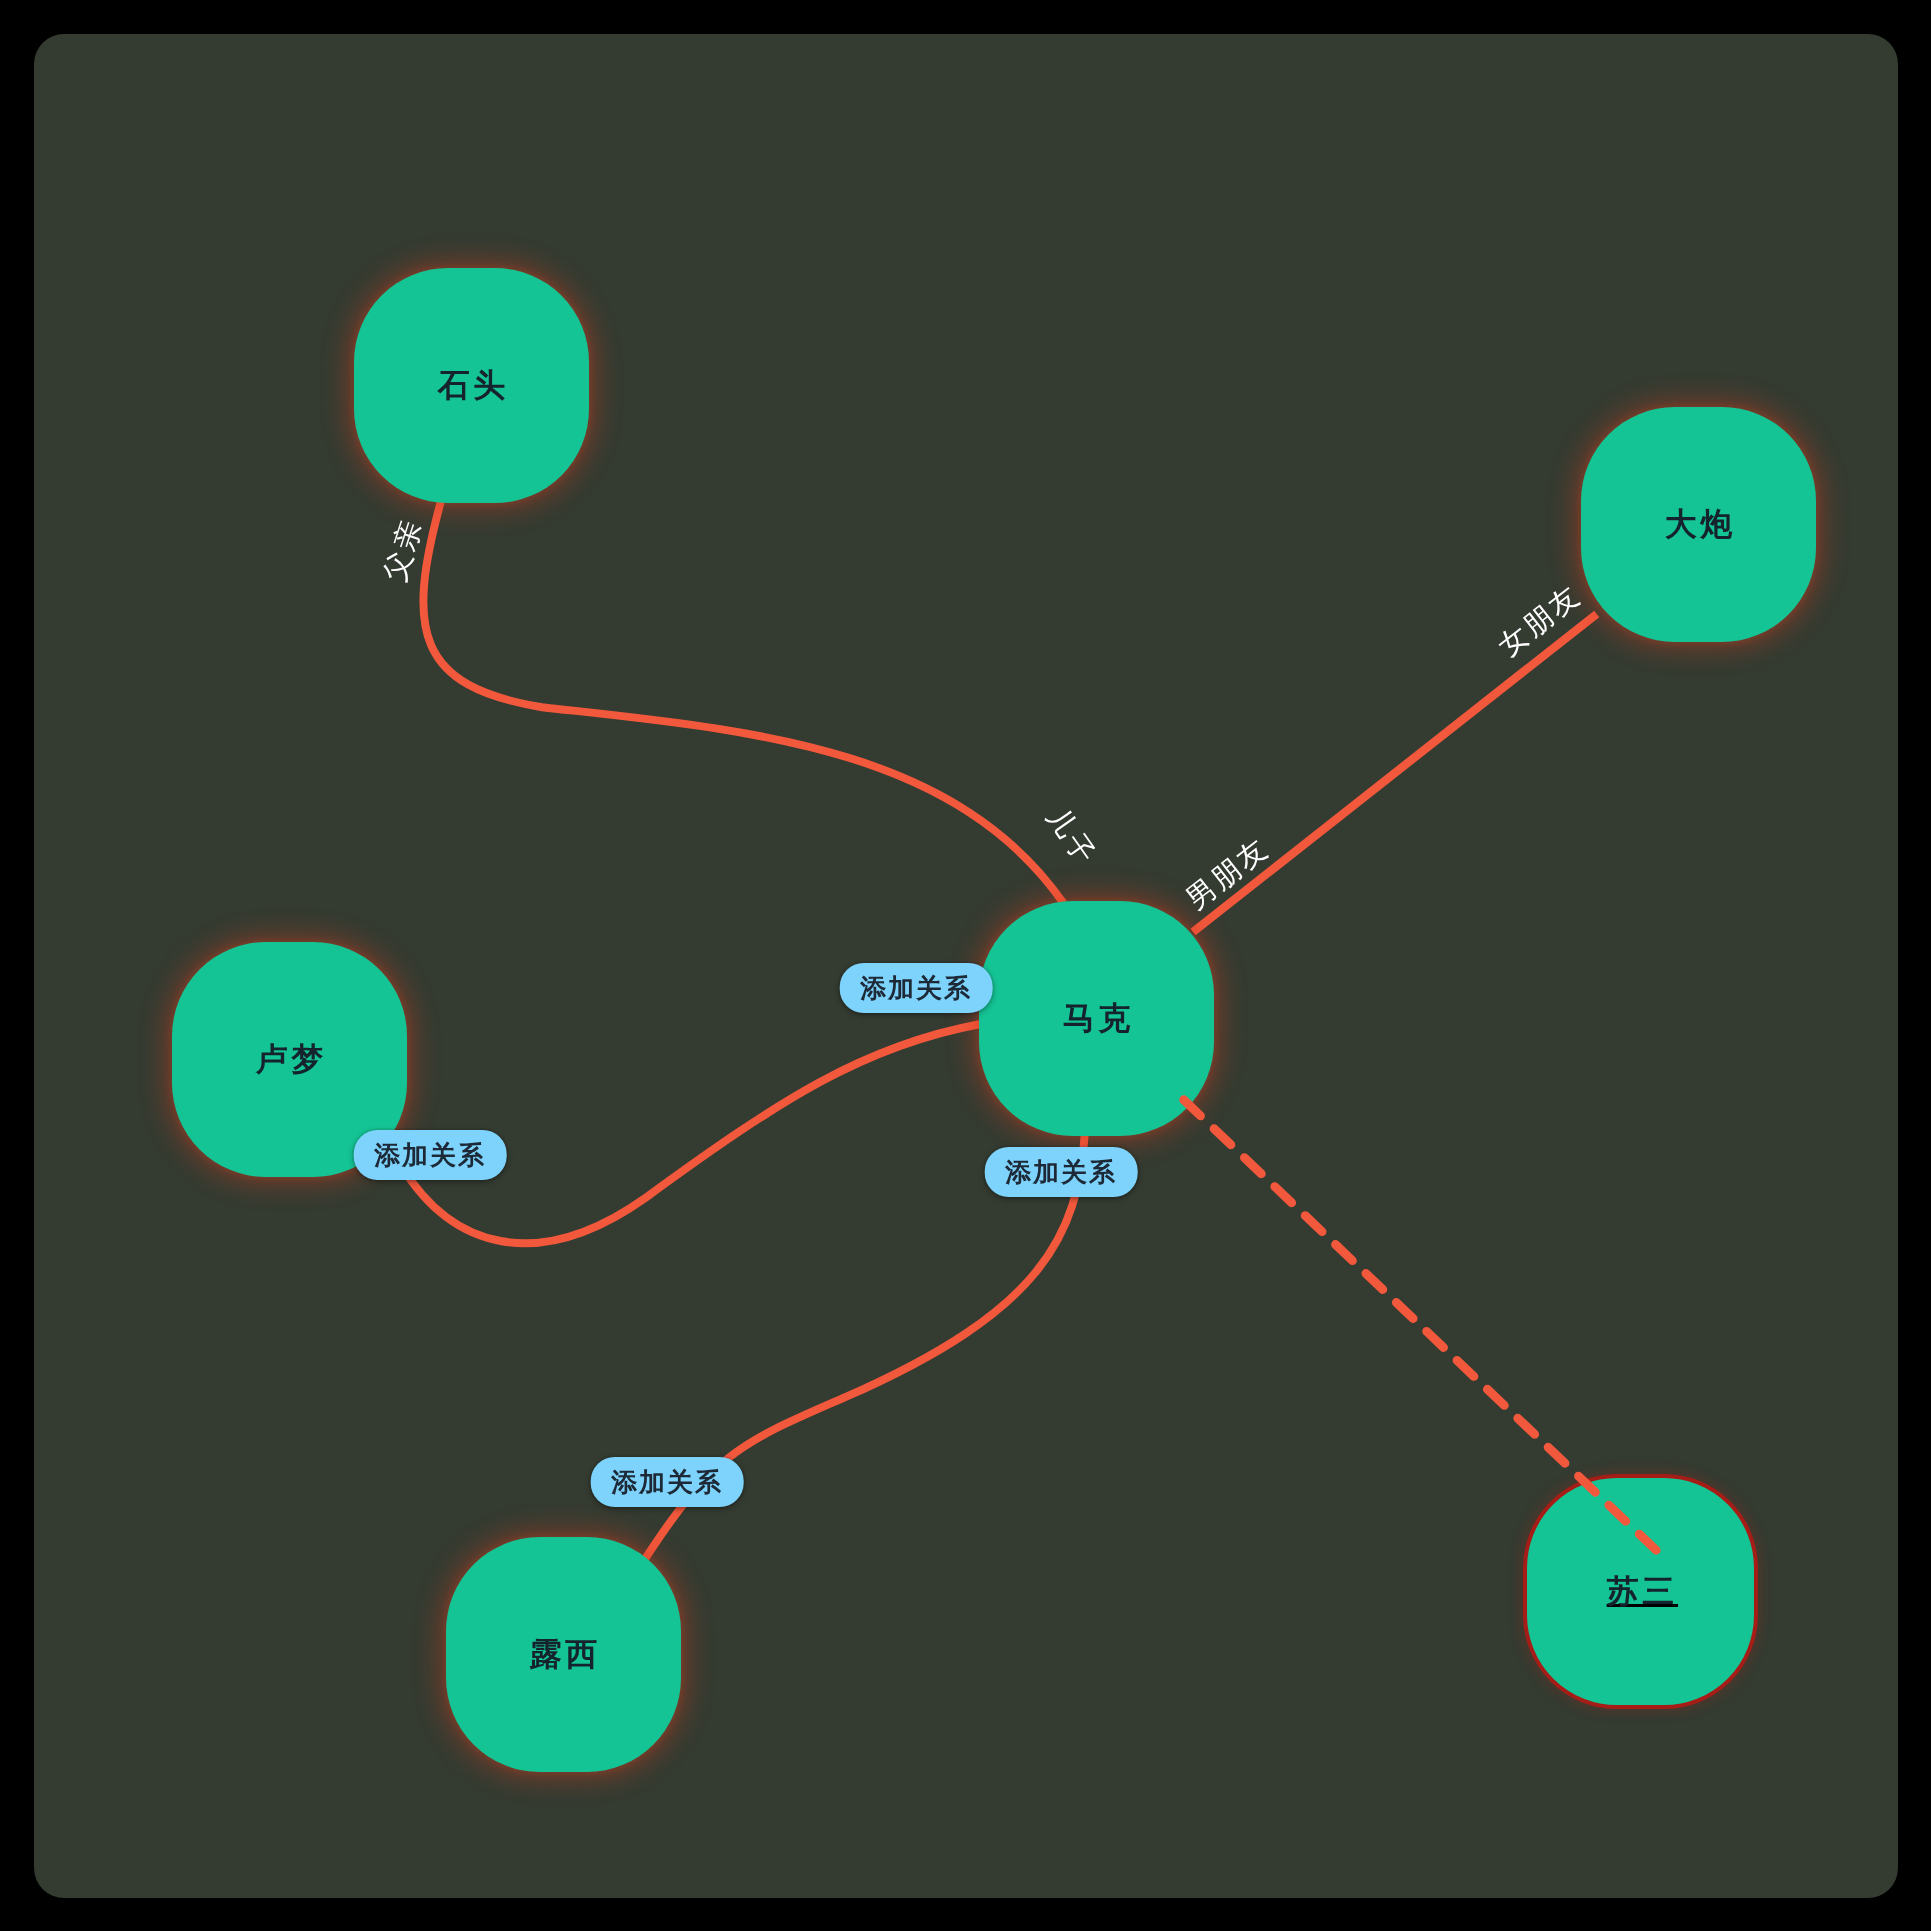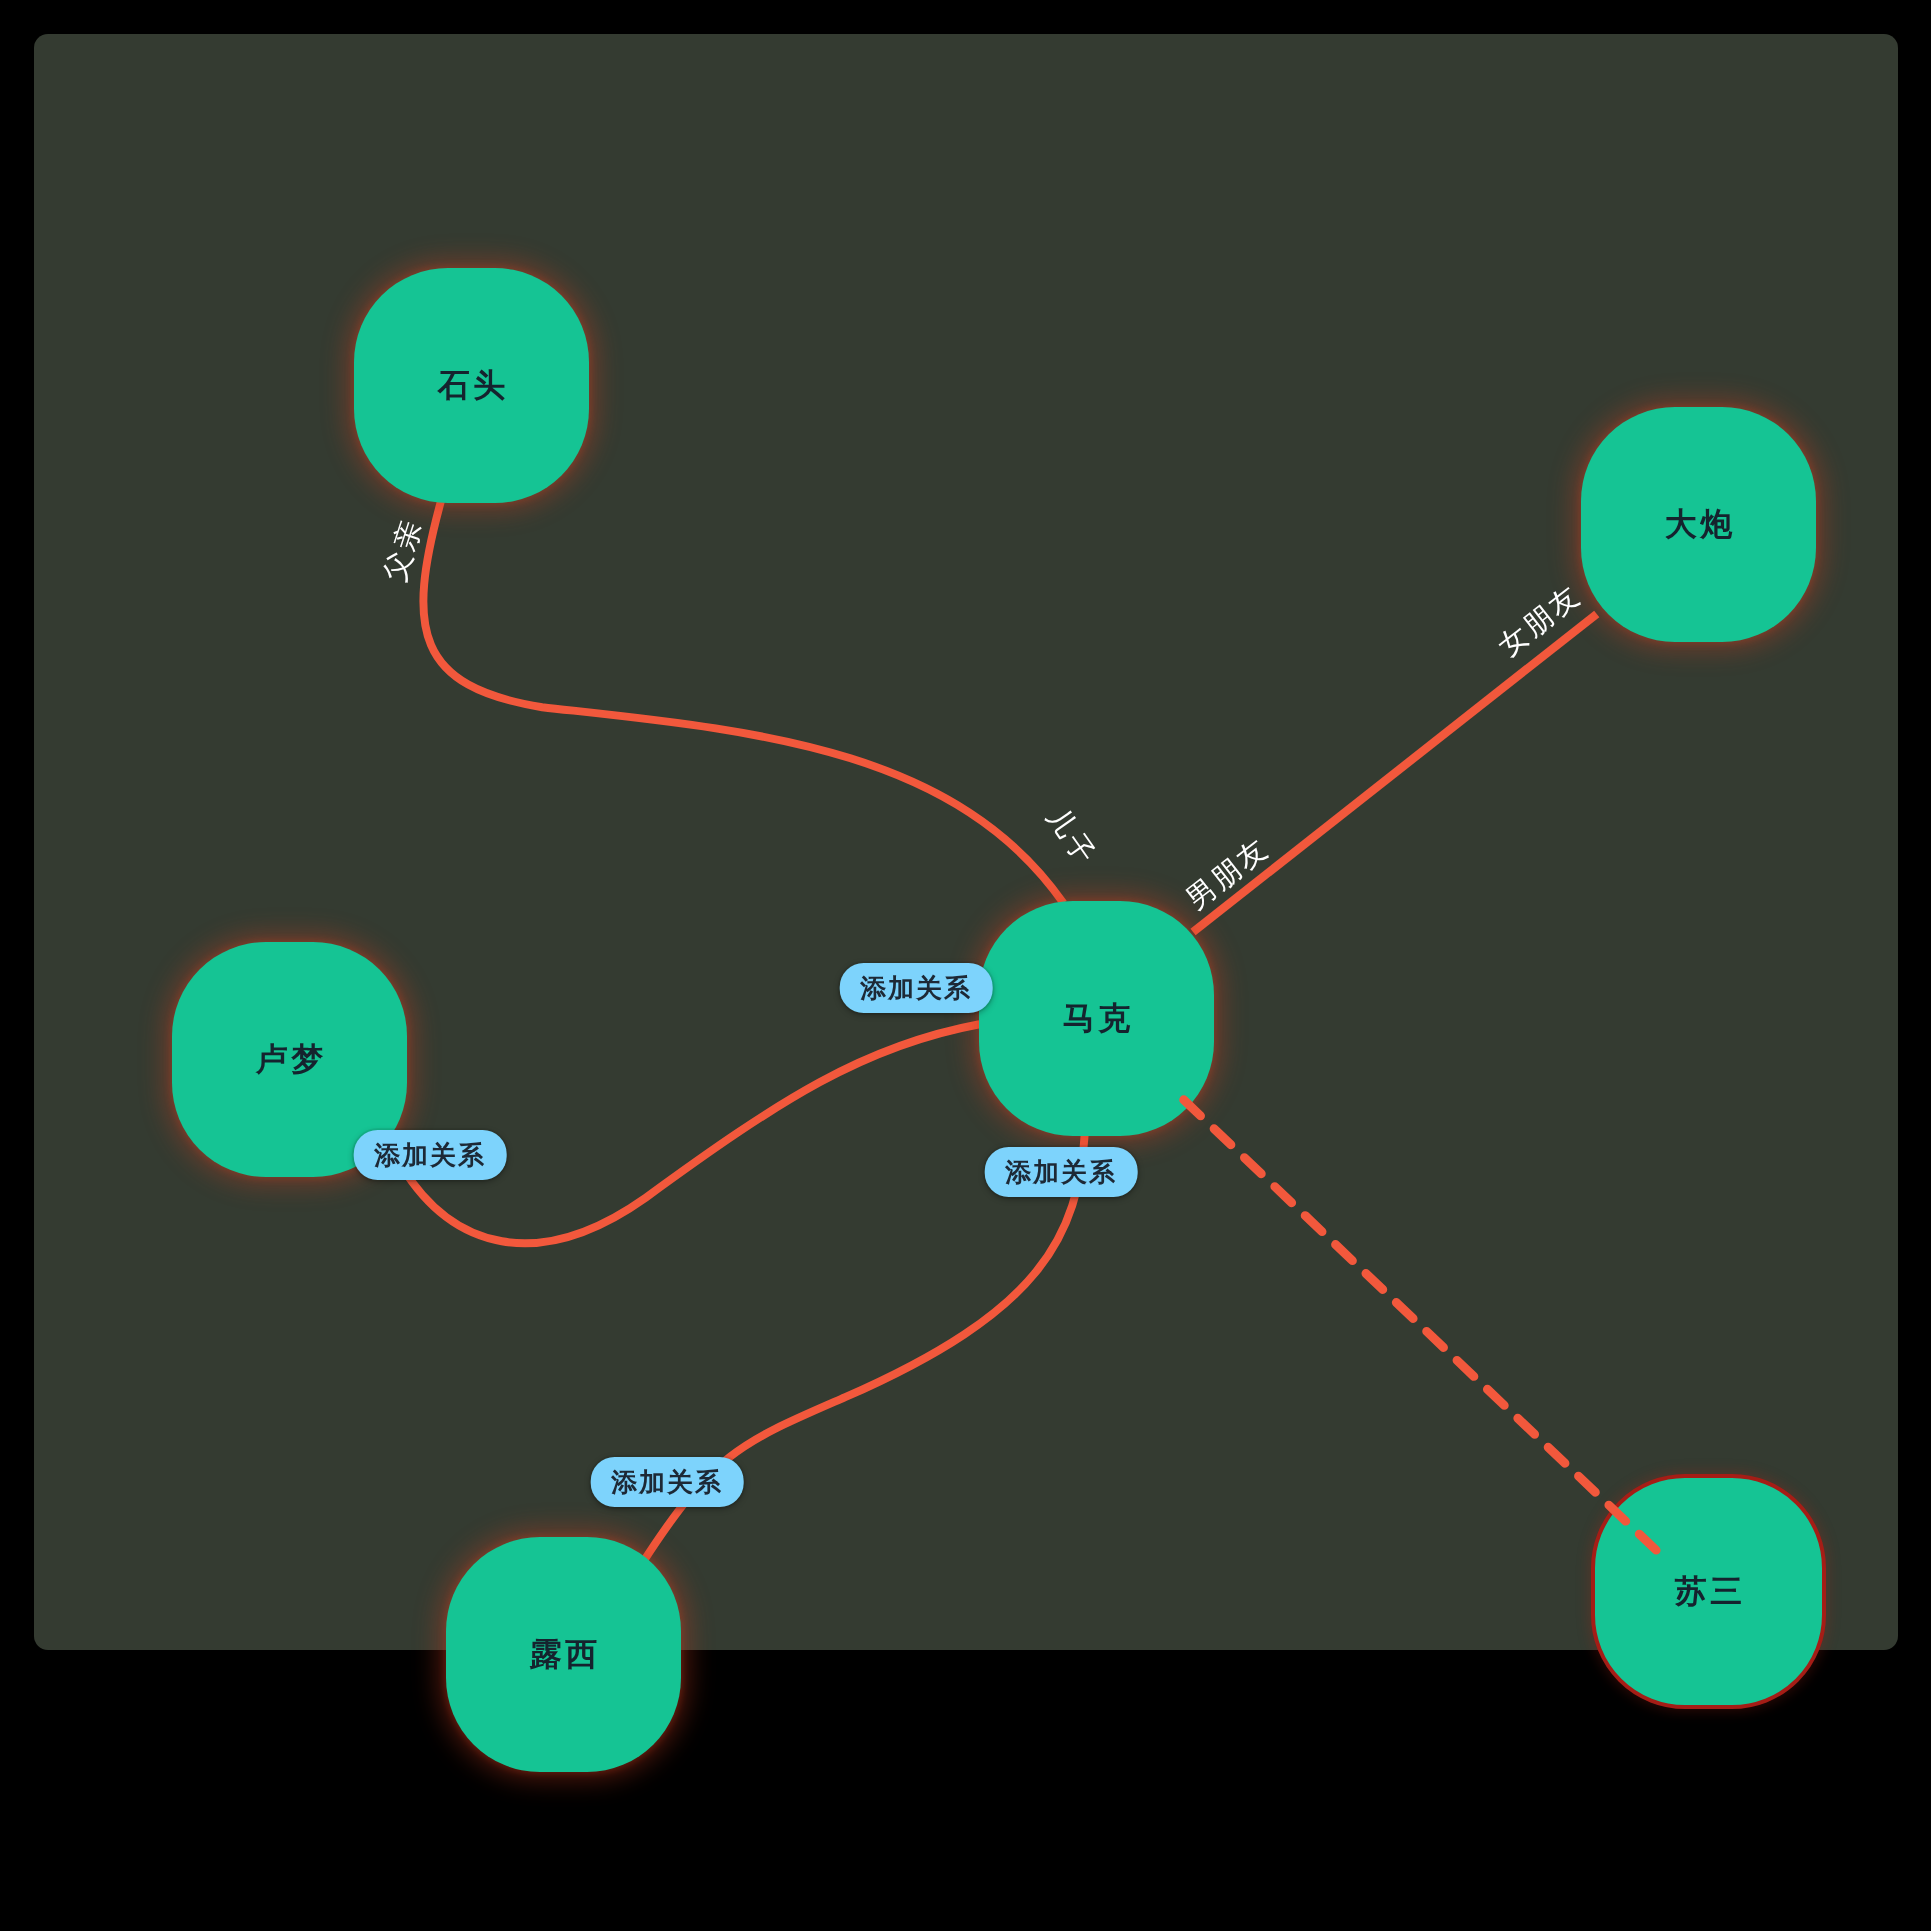--- a/index.html
+++ b/index.html
@@ -15,22 +15,22 @@
     position: relative;
     width: 1932px;
     height: 1932px;
     background: #000000;
   }
   #canvas {
     position: absolute;
     left: 34px;
     top: 34px;
     width: 1864px;
-    height: 1616px;
-    border-radius: 14px;
+    height: 1864px;
+    border-radius: 30px;
     background: #343b31;
   }
   svg.edge-layer {
     position: absolute;
     left: 0;
     top: 0;
     width: 1932px;
     height: 1932px;
     overflow: visible;
   }
@@ -111,21 +111,21 @@
     </div>
     <div class="node" style="left:1547px; top:373px;">
       <span class="node-label">大炮</span>
     </div>
     <div class="node" style="left:138px; top:908px;">
       <span class="node-label">卢梦</span>
     </div>
     <div class="node" style="left:412px; top:1503px;">
       <span class="node-label">露西</span>
     </div>
-    <div class="node selected" style="left:1557px; top:1440px;">
+    <div class="node selected" style="left:1489px; top:1440px;text-decoration:underline;">
       <span class="node-label">苏三</span>
     </div>
 
     <svg class="edge-layer" style="pointer-events:none;" viewBox="0 0 2072 2072">
       <line x1="1233" y1="1143" x2="1747" y2="1633" stroke-width="9.5" stroke-dasharray="25 20" stroke-linecap="round"></line>
     </svg>
 
     <div class="edge-label" style="left:370px; top:516px; transform:translate(-50%,-50%) rotate(-72deg);">父亲</div>
     <div class="edge-label" style="left:1037px; top:803px; transform:translate(-50%,-50%) rotate(55deg);">儿子</div>
     <div class="edge-label" style="left:1506px; top:587px; transform:translate(-50%,-50%) rotate(-38deg);">女朋友</div>

